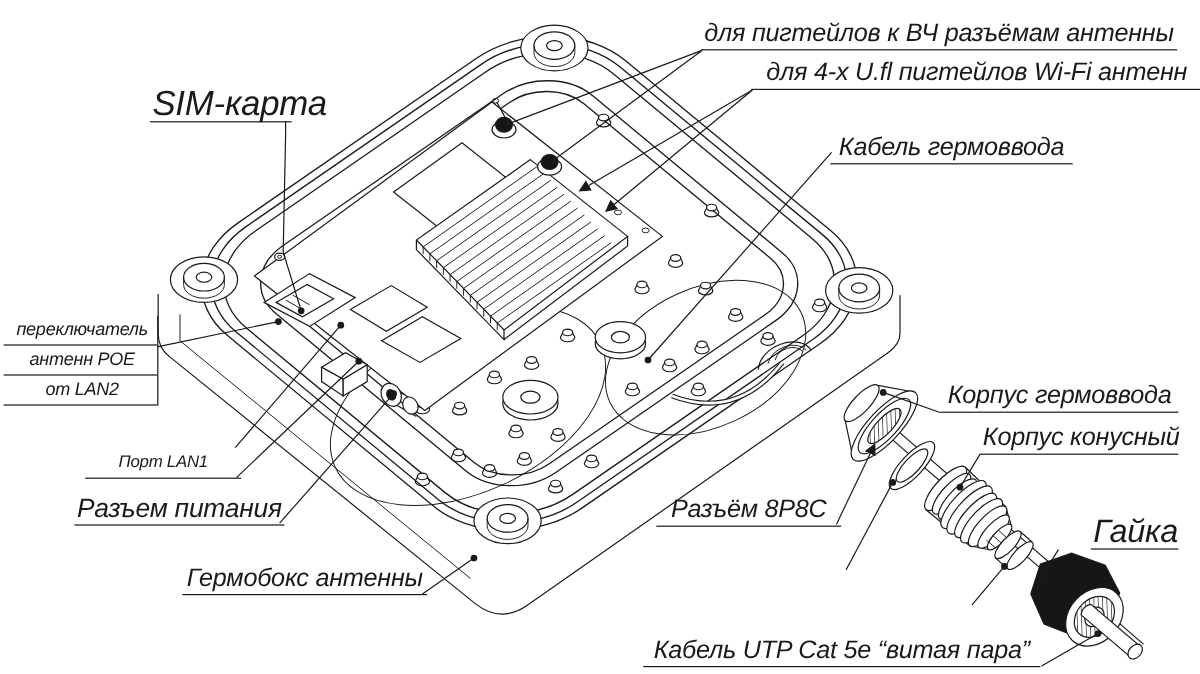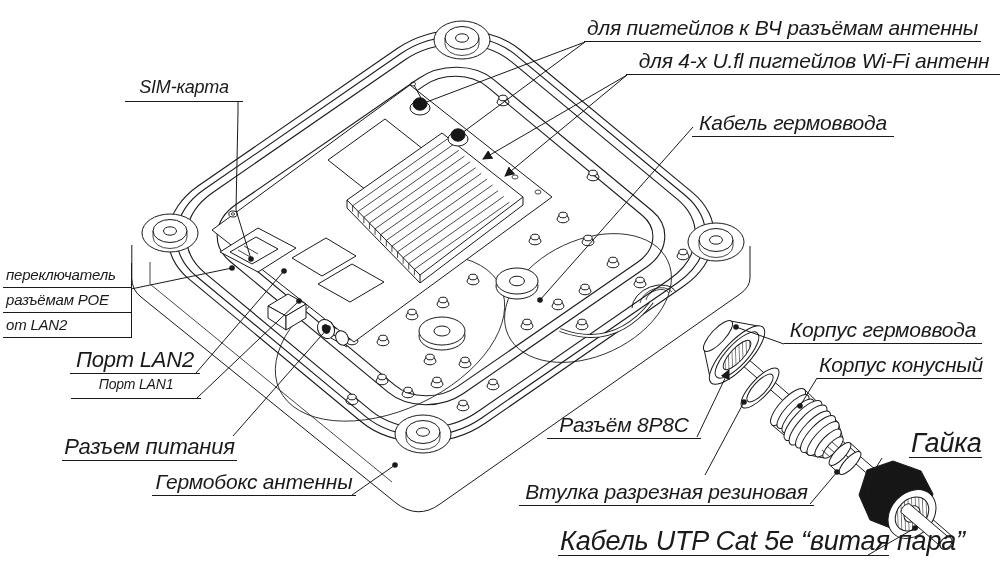--- a/index.html
+++ b/index.html
@@ -2,21 +2,21 @@
 <html><head>
 <meta charset="utf-8">
 <style>
   html,body{margin:0;padding:0;background:#fff;}
   .stage{position:relative;width:1000px;height:562px;background:#fff;overflow:hidden;
          font-family:"Liberation Sans",sans-serif;}
   .stage svg{position:absolute;left:0;top:0;}
   .lbl{position:absolute;font-style:italic;color:#1a1a1a;white-space:nowrap;
        text-align:center;line-height:25px;padding:0 2px 1px 2px;
        border-bottom:1.6px solid #1a1a1a;letter-spacing:-0.2px;}
-  .poe{position:absolute;left:3px;top:263px;width:128px;border-right:1.4px solid #1a1a1a;}
+  .poe{position:absolute;left:3px;top:263px;width:128px;border-right:1.4px solid #1a1a1a;text-align:center;}
   .poe div{font-style:italic;font-size:15px;color:#1a1a1a;line-height:24px;
        border-bottom:1.4px solid #1a1a1a;padding-left:3px;white-space:nowrap;letter-spacing:-0.2px;}
   .ln{fill:none;stroke:#1a1a1a;stroke-width:1.1;vector-effect:non-scaling-stroke;}
   .ln2{fill:none;stroke:#1a1a1a;stroke-width:1;}
   .thin{fill:none;stroke:#1a1a1a;stroke-width:.8;}
   .fw{fill:#fff;stroke:#1a1a1a;stroke-width:1;}
   .ldr{fill:none;stroke:#1a1a1a;stroke-width:1;}
   .dot{fill:#1a1a1a;stroke:none;}
   .dk{fill:#161616;stroke:#1a1a1a;stroke-width:1;}
 </style>
@@ -297,48 +297,46 @@
         <circle cx="395" cy="465" r="2.8"></circle>
         <circle cx="540" cy="300" r="2.8"></circle>
         <circle cx="744" cy="402" r="2.8"></circle>
         <circle cx="837" cy="472" r="2.8"></circle>
         <circle cx="915" cy="528" r="2.8"></circle>
         <circle cx="736" cy="327" r="2.8"></circle>
         <circle cx="800" cy="406" r="2.8"></circle>
       </g>
 </svg>
 
-<div class="lbl" style="left:125px;top:75px;width:114px;font-size:18px">SIM-карта</div>
+<div class="lbl" style="left:125px;top:75px;width:114px;font-size:29px">SIM-карта</div>
 
 <div class="lbl" style="left:584px;top:15px;width:393px;font-size:21px">для пигтейлов к ВЧ разъёмам антенны</div>
 
 <div class="lbl" style="left:626px;top:48px;width:372px;font-size:21px">для 4-х U.fl пигтейлов Wi-Fi антенн</div>
 
 <div class="lbl" style="left:692px;top:110px;width:198px;font-size:21px">Кабель гермоввода</div>
 
 <div class="poe">
   <div>переключатель</div>
-  <div>разъёмам POE</div>
+  <div>антенн POE</div>
   <div>от LAN2</div>
 </div>
 
-<div class="lbl" style="left:70px;top:347px;width:126px;font-size:22px">Порт LAN2</div>
 
 <div class="lbl" style="left:71px;top:372px;width:126px;font-size:14px">Порт LAN1</div>
 
-<div class="lbl" style="left:62px;top:434px;width:171px;font-size:22px">Разъем питания</div>
+<div class="lbl" style="left:62px;top:411px;width:171px;font-size:22px">Разъем питания</div>
 
 <div class="lbl" style="left:784px;top:317px;width:194px;font-size:21px">Корпус гермоввода</div>
 
 <div class="lbl" style="left:152px;top:469px;width:200px;font-size:21px">Гермобокс антенны</div>
 
 <div class="lbl" style="left:817px;top:352px;width:161px;font-size:21px">Корпус конусный</div>
 
 <div class="lbl" style="left:547px;top:412px;width:150px;font-size:21px">Разъём 8P8C</div>
 
 
-<div class="lbl" style="left:519px;top:479px;width:291px;font-size:21px">Втулка разрезная резиновая</div>
 
 <div class="lbl" style="left:909px;top:431px;width:69px;font-size:27px">Гайка</div>
 
-<div class="lbl" style="left:558px;top:529px;width:327px;font-size:27px">Кабель UTP Cat 5e “витая пара”</div>
+<div class="lbl" style="left:536px;top:529px;width:327px;font-size:21px">Кабель UTP Cat 5e “витая пара”</div>
 
 </div>
 
 </body></html>

